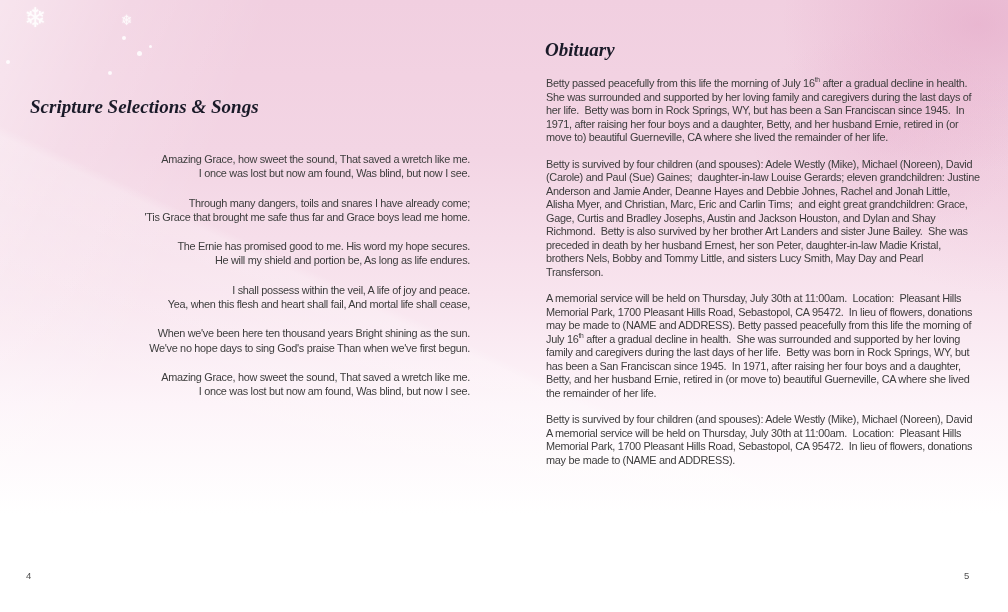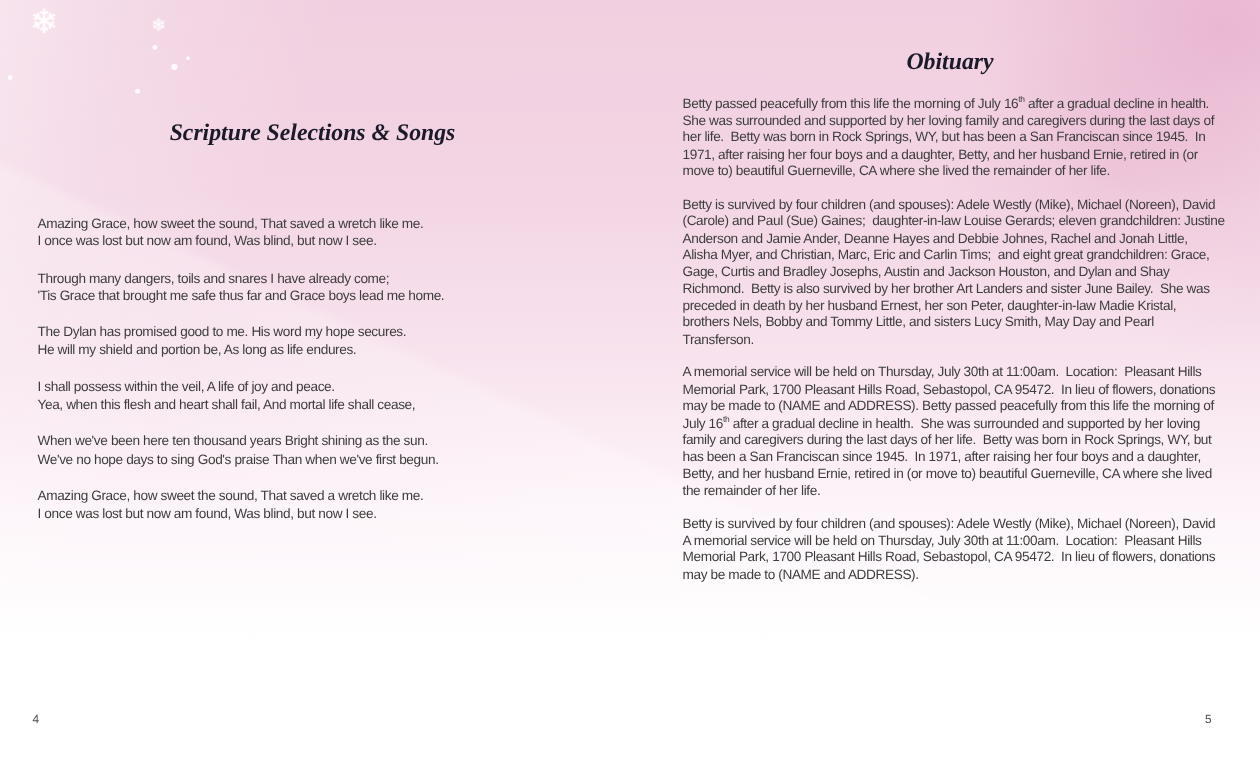--- a/index.html
+++ b/index.html
@@ -21,35 +21,33 @@
   .page-left  { left: 0;   width: 504px; }
   .page-right { left: 504px; width: 504px; }
 
   .doc-title {
     position: absolute;
     font-family: "Liberation Serif", "DejaVu Serif", serif;
     font-style: italic;
     font-weight: bold;
     font-size: 19px;
     color: #1a1a28;
-    text-align: center;
     margin: 0;
   }
   .scripture-title { left: 30px; top: 96px; width: 440px; }
   .obituary-title  { left: 41px; top: 39px;  width: 430px; }
 
   .lyrics {
     position: absolute;
     left: 30px; top: 152px; width: 440px;
-    text-align: left;
+    text-align: right;
     font-size: 10.9px;
     line-height: 14.3px;
     letter-spacing: -0.3px;
     color: #3d3d3d;
-    margin-top: 20px;
   }
   .stanza { margin: 0 0 15px 0; }
 
   .obituary-body {
     position: absolute;
     left: 42px; top: 77px; width: 434px;
     font-size: 10.9px;
     line-height: 13.5px;
     letter-spacing: -0.3px;
     color: #3d3d3d;
@@ -97,21 +95,21 @@
   <div class="lyrics">
     <div class="stanza">
       <div>Amazing Grace, how sweet the sound, That saved a wretch like me.</div>
       <div>I once was lost but now am found, Was blind, but now I see.</div>
     </div>
     <div class="stanza">
       <div>Through many dangers, toils and snares I have already come;</div>
       <div>'Tis Grace that brought me safe thus far and Grace boys lead me home.</div>
     </div>
     <div class="stanza">
-      <div>The Dylan has promised good to me. His word my hope secures.</div>
+      <div>The Ernie has promised good to me. His word my hope secures.</div>
       <div>He will my shield and portion be, As long as life endures.</div>
     </div>
     <div class="stanza">
       <div>I shall possess within the veil, A life of joy and peace.</div>
       <div>Yea, when this flesh and heart shall fail, And mortal life shall cease,</div>
     </div>
     <div class="stanza">
       <div>When we've been here ten thousand years Bright shining as the sun.</div>
       <div>We've no hope days to sing God's praise Than when we've first begun.</div>
     </div>

